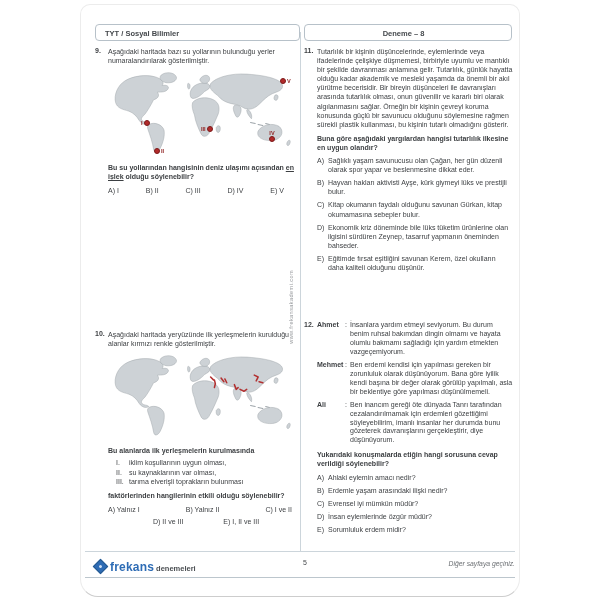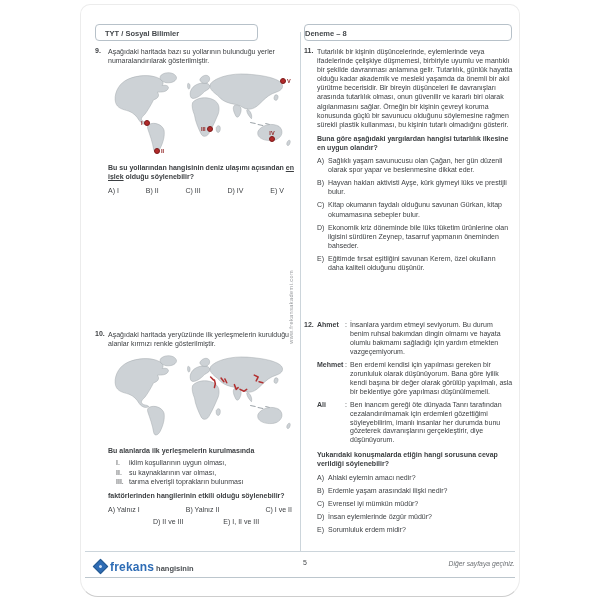--- a/index.html
+++ b/index.html
@@ -2,22 +2,22 @@
 <html><head>
 <meta charset="utf-8">
 <style>
   html,body{margin:0;padding:0;background:#fff;}
   #page{position:relative;width:600px;height:600px;background:#ffffff;overflow:hidden;
         font-family:"Liberation Sans",sans-serif;color:#3c3f42;}
   #card{position:absolute;left:80px;top:4px;width:438px;height:591px;background:#fff;
         border:1px solid #ececec;border-bottom-color:#cdcdcd;border-radius:10px 10px 18px 18px;}
   .hbox{position:absolute;top:24px;height:17px;border:1px solid #b7c1c9;border-radius:4px;
         font-size:7.5px;font-weight:bold;color:#44484c;line-height:17px;background:#fff;box-sizing:border-box;}
-  #hl{left:95px;width:163px;padding-left:9px;}
-  #hr{left:304px;width:208px;text-align:left;padding-right:9px;}
+  #hl{left:95px;width:205px;padding-left:9px;}
+  #hr{left:304px;width:208px;text-align:center;padding-right:9px;}
   #vdiv{position:absolute;left:300px;top:32px;width:1px;height:519px;background:#ccd5db;}
   #fline1{position:absolute;left:85px;top:551px;width:430px;height:1px;background:#ccd5db;}
   #fline2{position:absolute;left:85px;top:577px;width:430px;height:1px;background:#bcc6cd;}
   .qblock{position:absolute;display:flex;align-items:flex-start;}
   .qnum{font-size:7px;font-weight:bold;min-width:13px;flex:0 0 13px;}
   .qbody{flex:1;min-width:0;}
   .qtext{font-size:7px;line-height:1.3;}
   .stem{font-size:7px;font-weight:bold;line-height:1.3;margin-top:5px;}
   .ustem{text-decoration:underline;}
   .map-wrap{position:relative;width:190px;height:88px;margin:5px auto 2px auto;}
@@ -262,18 +262,18 @@
   </div>
 
   <div id="watermark">www.frekansakademi.com</div>
 
   <div id="fline1"></div>
   <div id="fline2"></div>
 
   <div id="footer">
     <div id="brand">
       <span class="diamond"></span>
-      <span><span class="brandname">frekans</span><span class="brandsuffix">hangisinin</span></span>
+      <span><span class="brandname">frekans</span><span class="brandsuffix">denemeleri</span></span>
     </div>
     <div id="pagenum">5</div>
     <div id="nextpage">Diğer sayfaya geçiniz.</div>
   </div>
 </div>
 
 </body></html>

